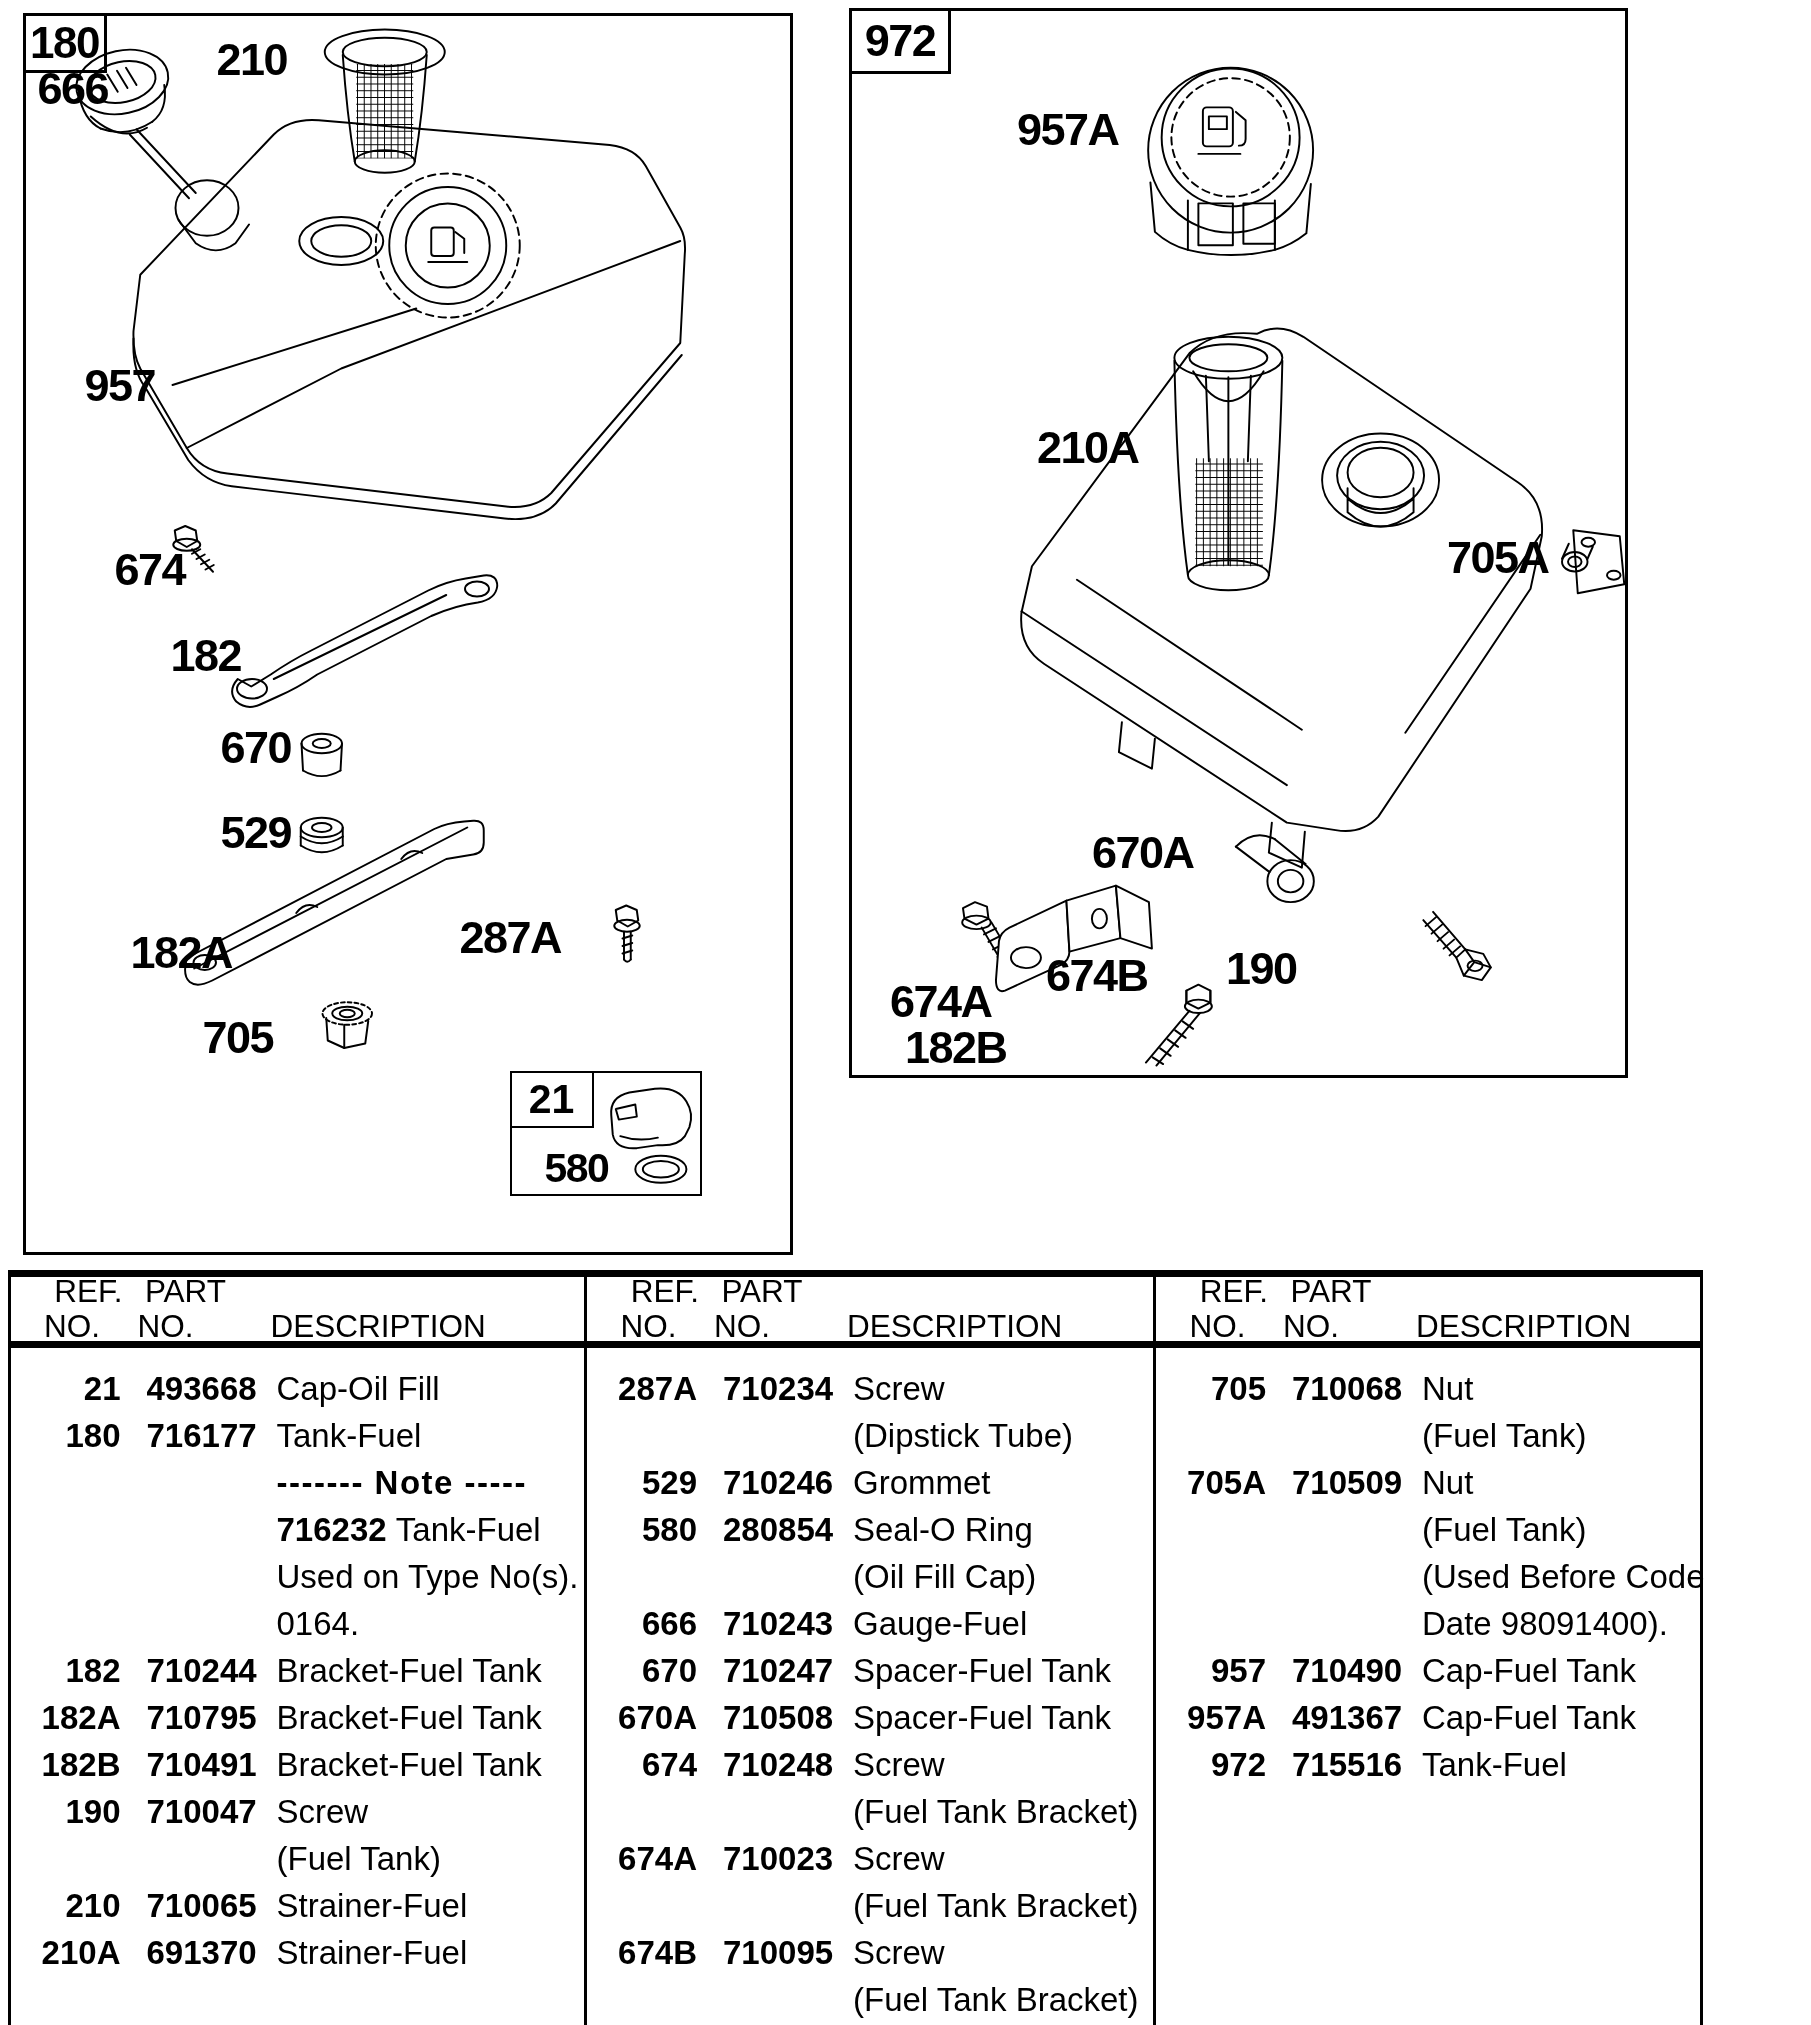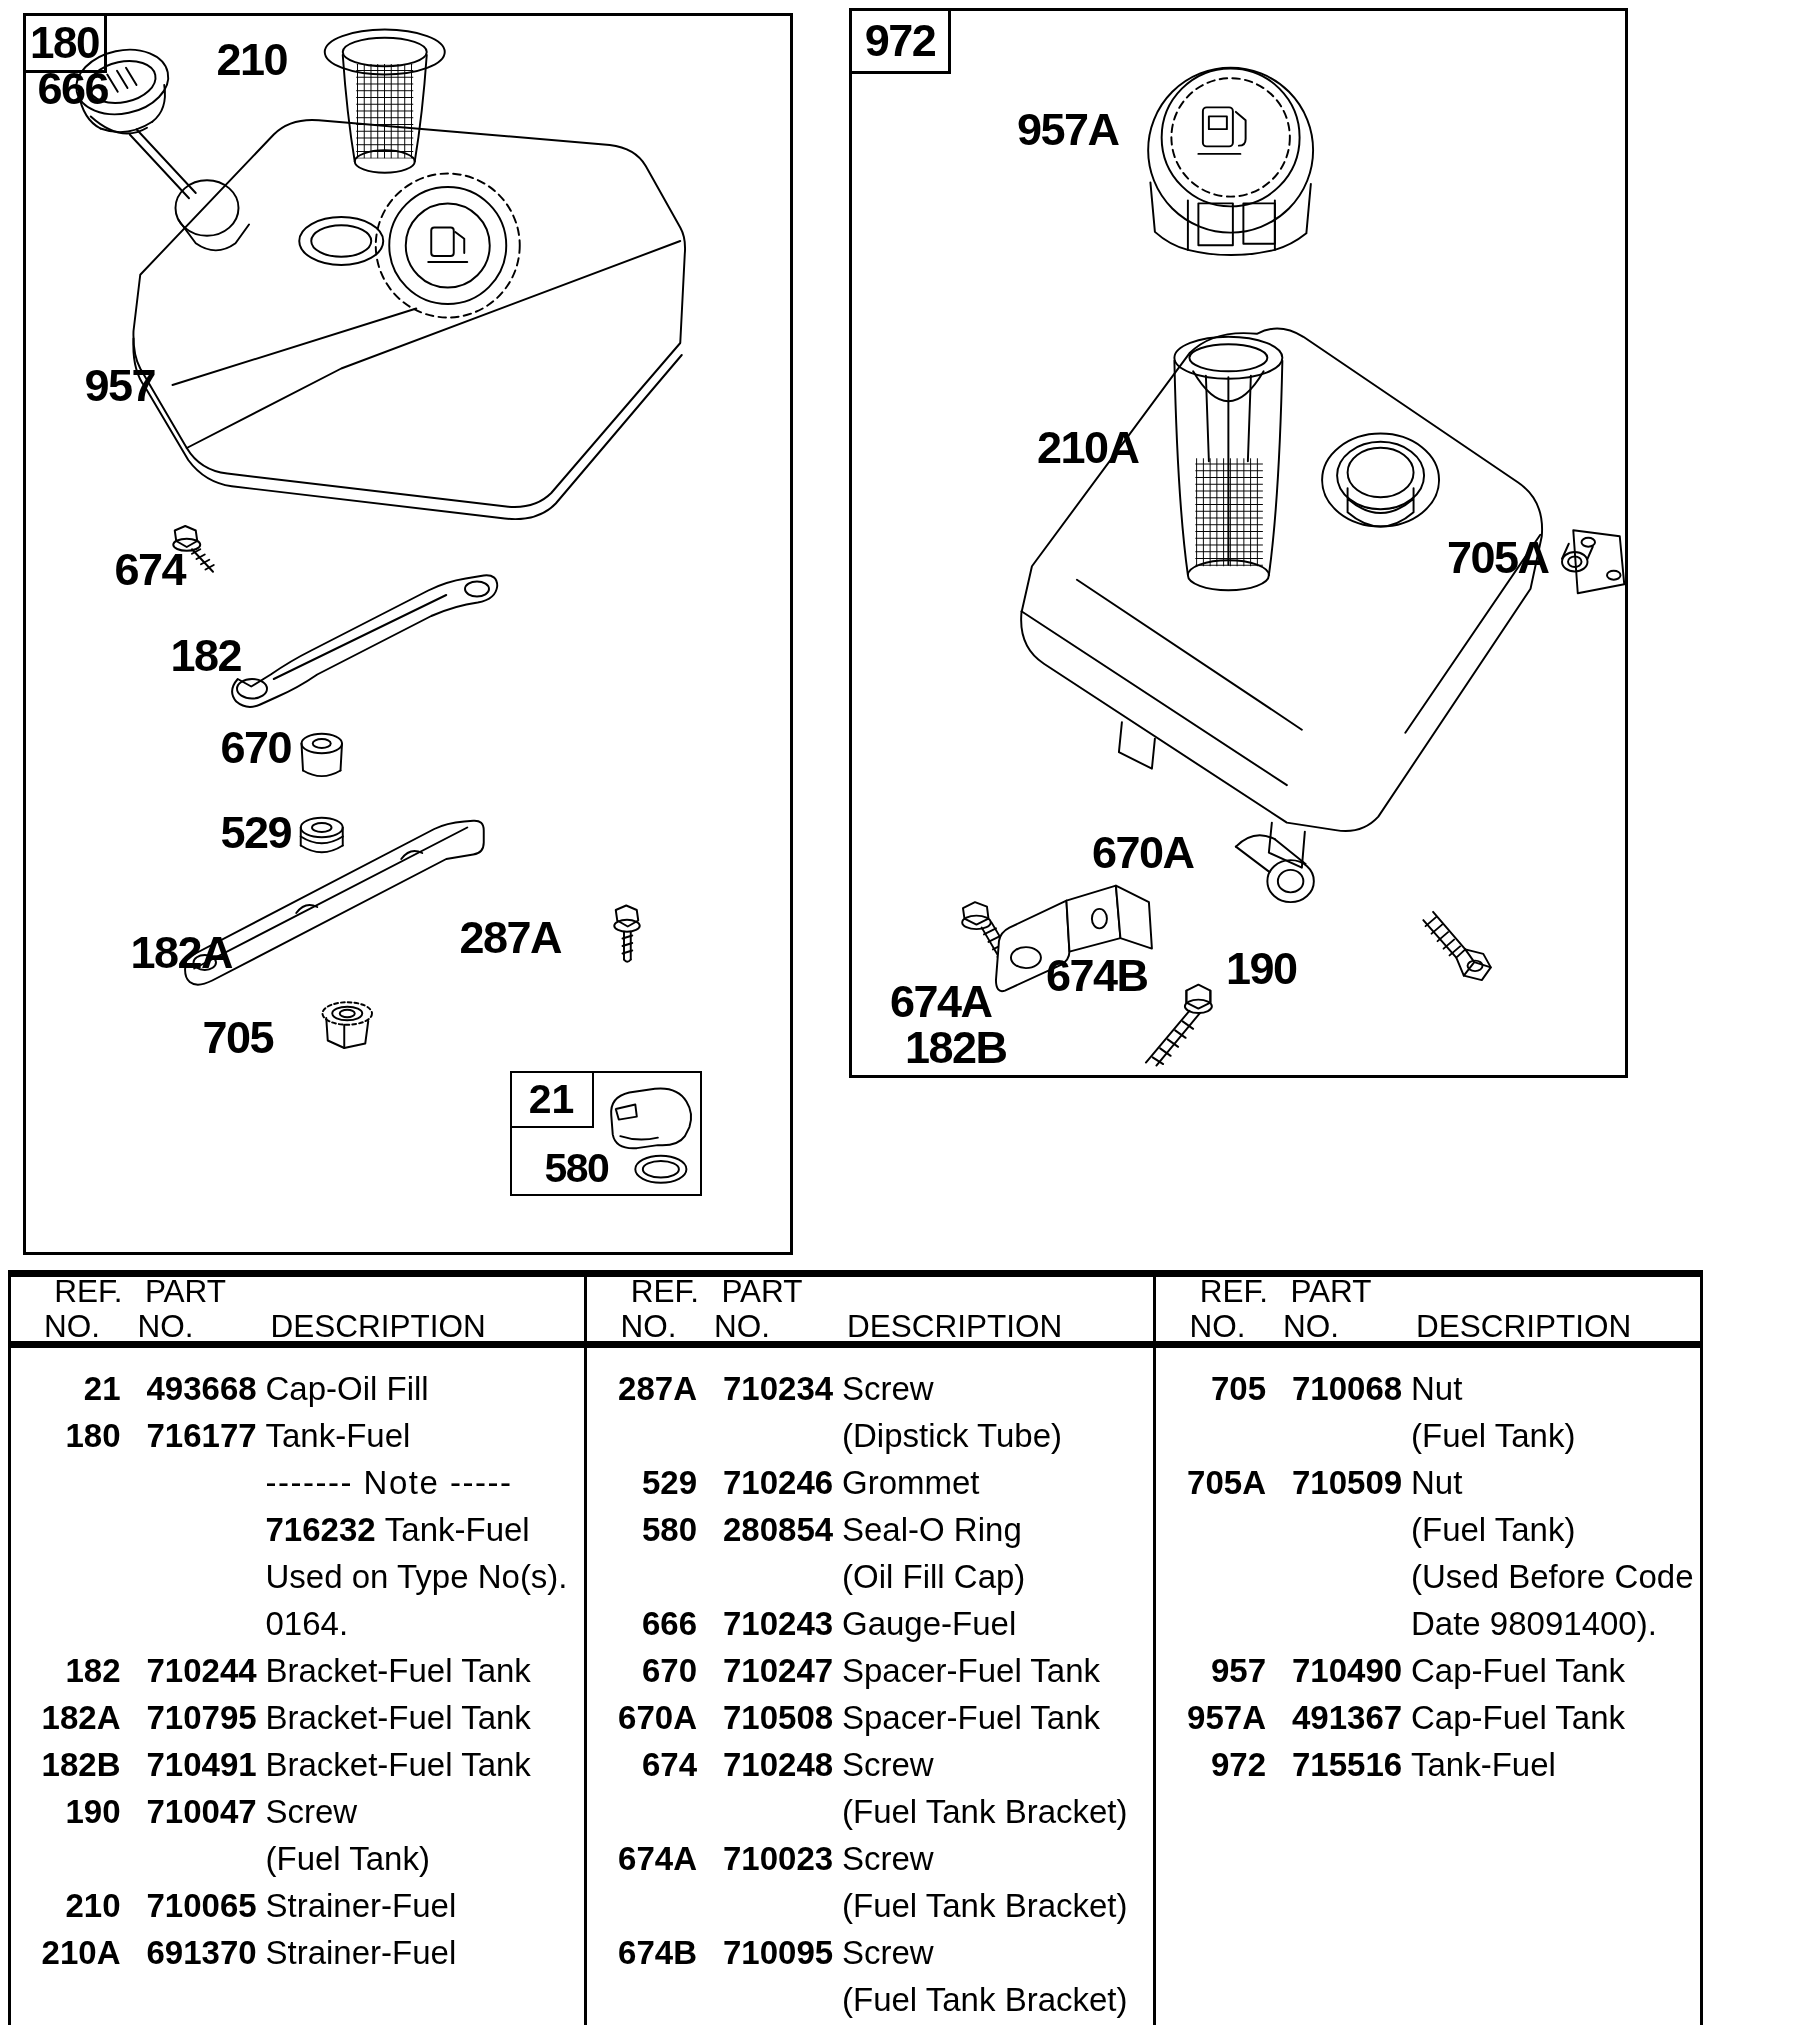--- a/index.html
+++ b/index.html
@@ -36,23 +36,23 @@
   .hgroup{position:absolute;top:1276px;height:66px;font-size:31.5px;line-height:1;margin-left:8px;}
   .hgroup .h-ref{position:absolute;left:28.5px;width:89px;text-align:center;}
   .hgroup .h-part{position:absolute;left:122px;width:96px;text-align:center;}
   .hgroup .h-desc{position:absolute;left:255px;top:35px;}
   .hgroup .l1{position:absolute;top:0;width:100%;text-align:center;}
   .hgroup .l2{position:absolute;top:35px;width:100%;text-align:left;}
   .pcol{position:absolute;top:1370px;font-size:33px;}
   .prow{position:relative;height:47px;}
   .prow .ref{position:absolute;left:15px;width:98px;text-align:right;font-weight:bold;white-space:nowrap;}
   .prow .part{position:absolute;left:139px;font-weight:bold;white-space:nowrap;}
-  .prow .desc{position:absolute;left:258px;white-space:nowrap;}
+  .prow .desc{position:absolute;left:269px;white-space:nowrap;}
   .prow .desc b{font-weight:bold;}
-  .prow .desc.notehdr{font-weight:normal;letter-spacing:1.5px;}
+  .prow .desc.notehdr{font-weight:bold;letter-spacing:1.5px;}
 </style>
 </head>
 <body>
 
 <div id="screen">
 
   <div class="dbox" style="left:22.5px;top:12.8px;width:764px;height:1236px;">
     <div class="tagbox" style="width:78px;height:54px;font-size:44px;">
       <span>180</span>
     </div>

